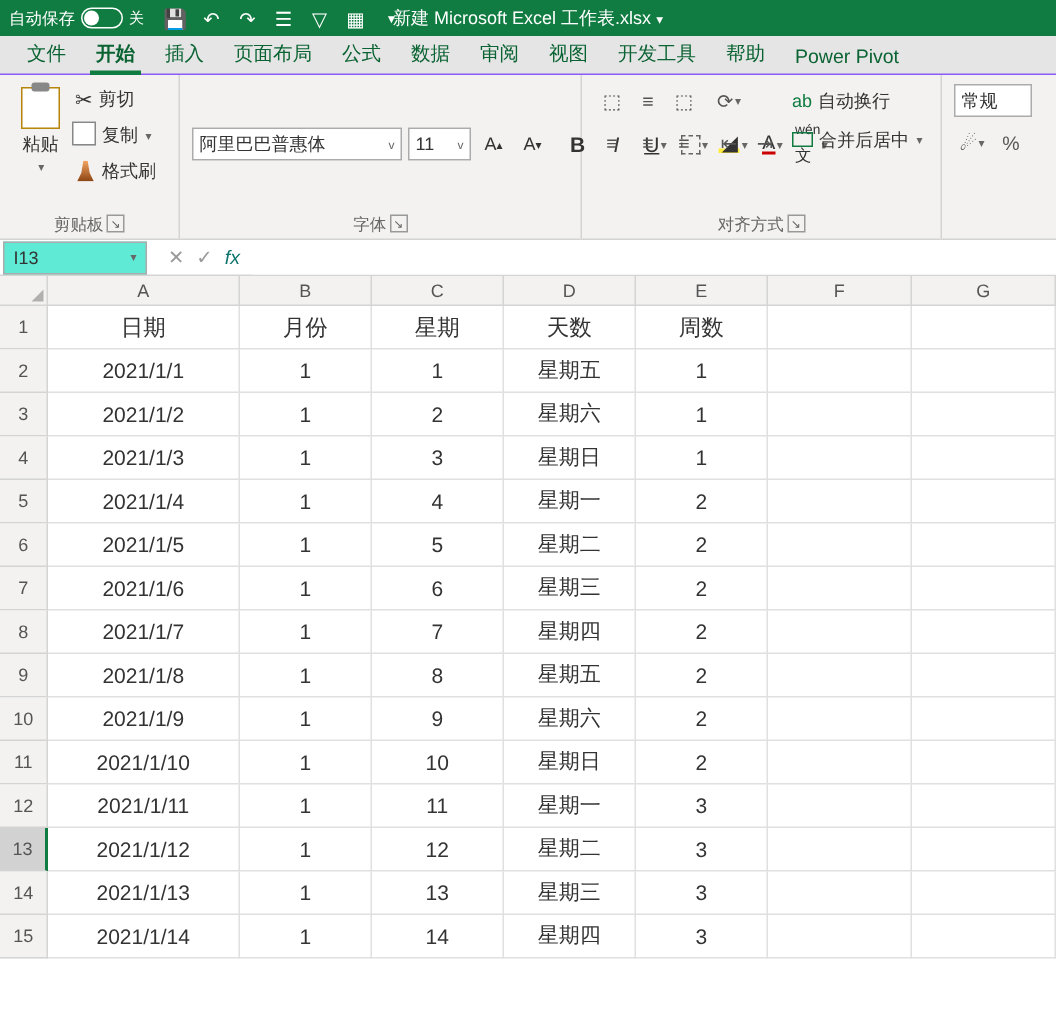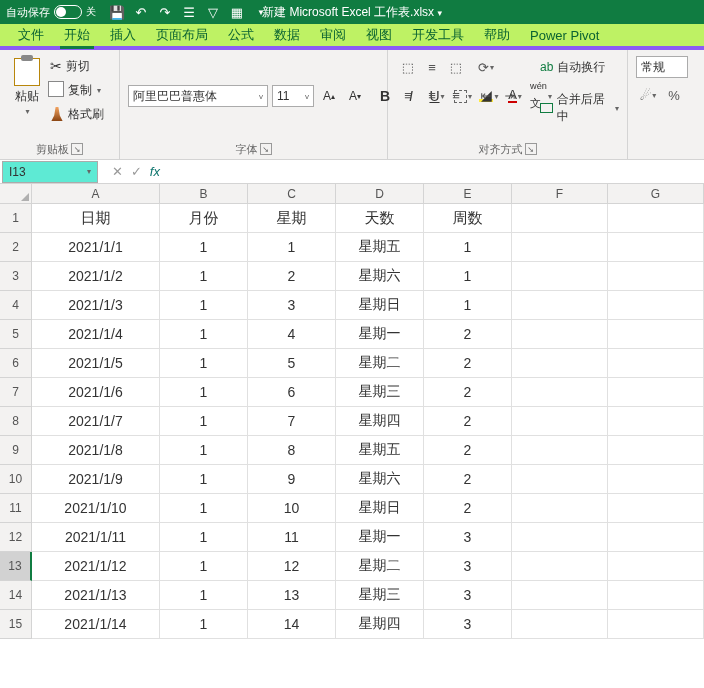--- a/index.html
+++ b/index.html
@@ -4,23 +4,23 @@
 <style>
 *{box-sizing:border-box;margin:0;padding:0;font-family:"Microsoft YaHei",sans-serif}
 body{width:704px;height:688px;overflow:hidden;background:#fff;font-size:12px;color:#333}
 .titlebar{height:24px;background:#107c41;color:#fff;display:flex;align-items:center;padding:0 6px;font-size:11px}
 .titlebar .autosave{display:flex;align-items:center;gap:4px}
 .toggle{width:28px;height:14px;border:1px solid #fff;border-radius:7px;display:flex;align-items:center;padding:1px}
 .toggle .knob{width:10px;height:10px;border-radius:50%;background:#fff}
 .qat{display:flex;align-items:center;gap:10px;margin-left:14px}
 .qat-ic{width:14px;height:14px;display:flex;align-items:center;justify-content:center;color:#fff;font-size:13px}
 .titlebar .filename{position:absolute;left:50%;transform:translateX(-50%);font-size:12px}
-.tabs{height:26px;background:#bef264;display:flex;align-items:center;padding:0 8px;gap:0;border-bottom:4px solid #8b5cf6;font-size:13px}
+.tabs{height:26px;background:#e5e5e5;display:flex;align-items:flex-end;padding:0 8px;gap:0;border-bottom:1px solid #8b5cf6;font-size:13px}
 .tab{padding:4px 10px;color:#0a6332;cursor:pointer}
-.tab.active{font-weight:400;position:relative}
+.tab.active{font-weight:700;position:relative}
 .tab.active::after{content:"";position:absolute;bottom:-1px;left:6px;right:6px;height:3px;background:#107c41}
 .ribbon{height:110px;background:#f3f2f1;display:flex;border-bottom:1px solid #d4d4d4}
 .rgroup{border-right:1px solid #d4d4d4;padding:4px 8px 2px;display:flex;flex-direction:column;justify-content:space-between;position:relative}
 .rgroup .glabel{text-align:center;font-size:11px;color:#666;height:16px;display:flex;align-items:center;justify-content:center;gap:2px}
 .dialoglaunch{width:12px;height:12px;border:1px solid #999;font-size:8px;display:inline-flex;align-items:center;justify-content:center;color:#666}
 .clip-body{display:flex;gap:4px;height:82px}
 .paste-btn{width:38px;display:flex;flex-direction:column;align-items:center;gap:2px;padding-top:4px}
 .paste-ic{width:26px;height:28px;background:linear-gradient(#fff,#fff);border:1px solid #b8860b;position:relative}
 .paste-ic::before{content:"";position:absolute;top:-4px;left:6px;width:12px;height:6px;background:#888;border-radius:2px}
 .clip-side{display:flex;flex-direction:column;gap:4px;padding-top:2px;font-size:12px}
@@ -35,21 +35,21 @@
 .size-sel{width:42px;height:22px;border:1px solid #ababab;background:#fff;padding:0 4px;display:flex;align-items:center;justify-content:space-between;font-size:12px}
 .btn-sm{width:22px;height:22px;display:flex;align-items:center;justify-content:center;border:none;background:transparent;font-size:12px}
 .font-row2{display:flex;gap:0;align-items:center}
 .fbtn{width:26px;height:24px;display:flex;align-items:center;justify-content:center;font-size:14px;position:relative}
 .dd{font-size:8px;color:#666;margin-left:1px}
 .underline-a{border-bottom:2px solid #c00;display:inline-block;line-height:12px;font-size:13px}
 .fill-bucket{width:14px;height:12px;border-bottom:3px solid #ffeb3b;display:flex;align-items:center;justify-content:center}
 .align-body{display:flex;flex-direction:column;gap:6px;height:82px;padding-top:2px}
 .align-row{display:flex;gap:0;align-items:center}
 .abtn{width:24px;height:22px;display:flex;align-items:center;justify-content:center;font-size:13px;color:#555}
-.wrap-merge{display:flex;flex-direction:column;gap:19px;margin-left:12px;font-size:12px}
+.wrap-merge{display:flex;flex-direction:column;gap:4px;margin-left:0;font-size:12px}
 .wm-item{display:flex;align-items:center;gap:4px;height:22px}
 .num-body{display:flex;flex-direction:column;gap:6px;height:82px;padding-top:2px;width:56px}
 .num-sel{height:22px;border:1px solid #ababab;background:#fff;padding:0 4px;display:flex;align-items:center;justify-content:space-between;font-size:12px;width:52px}
 .num-row2{display:flex;gap:2px}
 .namebox-row{height:24px;background:#fff;display:flex;align-items:center;border-bottom:1px solid #d4d4d4}
 .namebox{width:96px;height:22px;border:1px solid #ababab;margin-left:2px;padding:0 6px;display:flex;align-items:center;justify-content:space-between;font-size:12px;background:#5eead4}
 .fx-btns{display:flex;align-items:center;gap:8px;margin-left:14px;color:#999;font-size:13px}
 .fx{font-style:italic;color:#0f766e}
 .formula-input{flex:1;height:22px;border:none;margin-left:8px}
 .sheet{position:relative}

